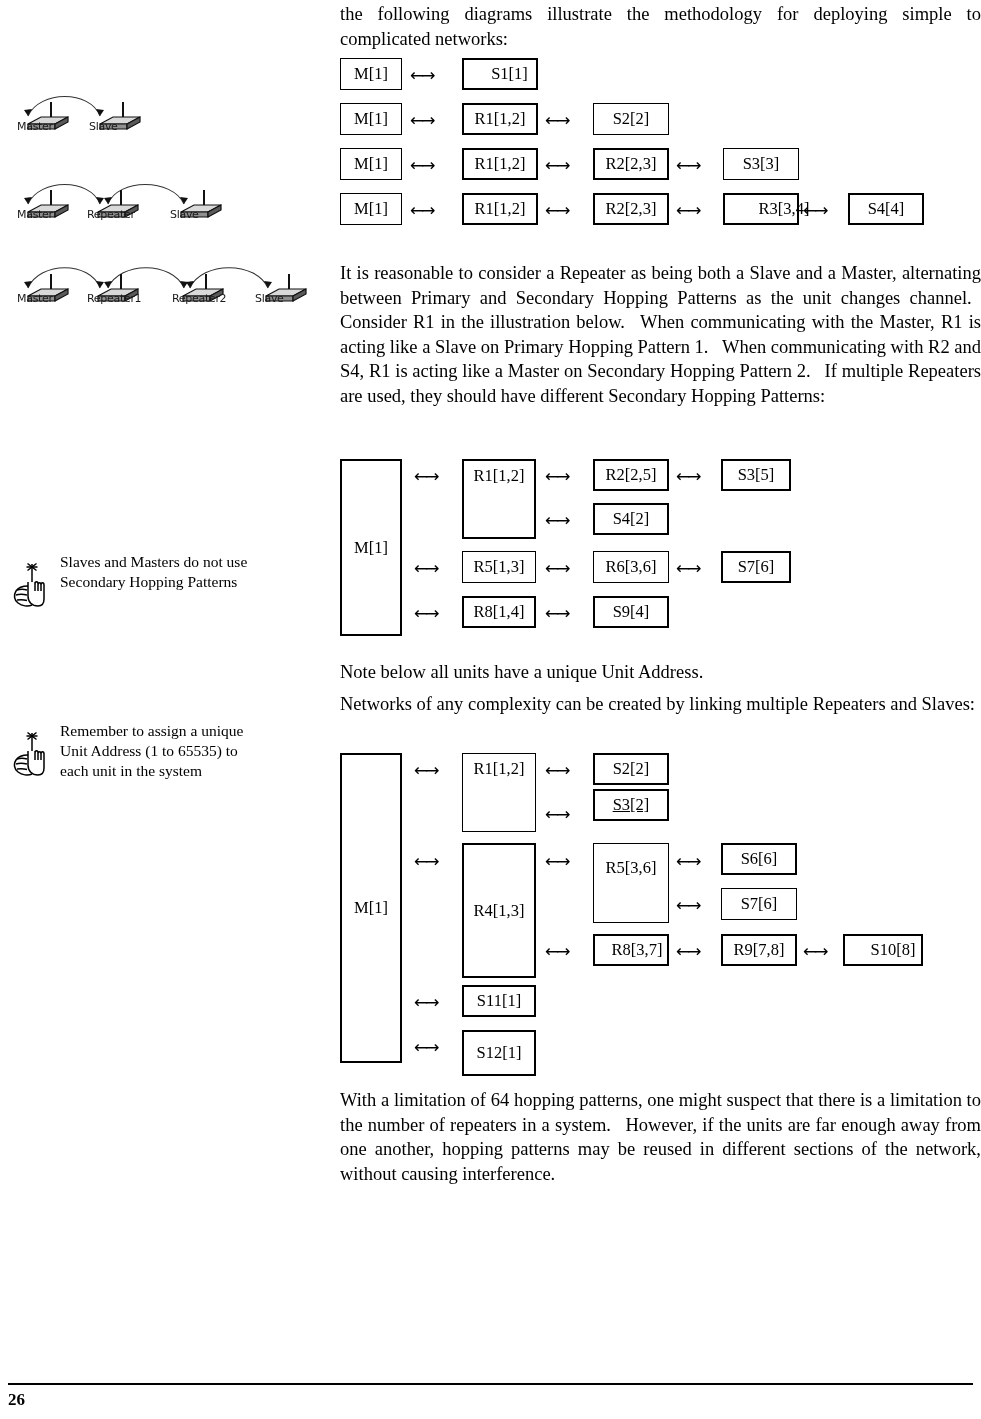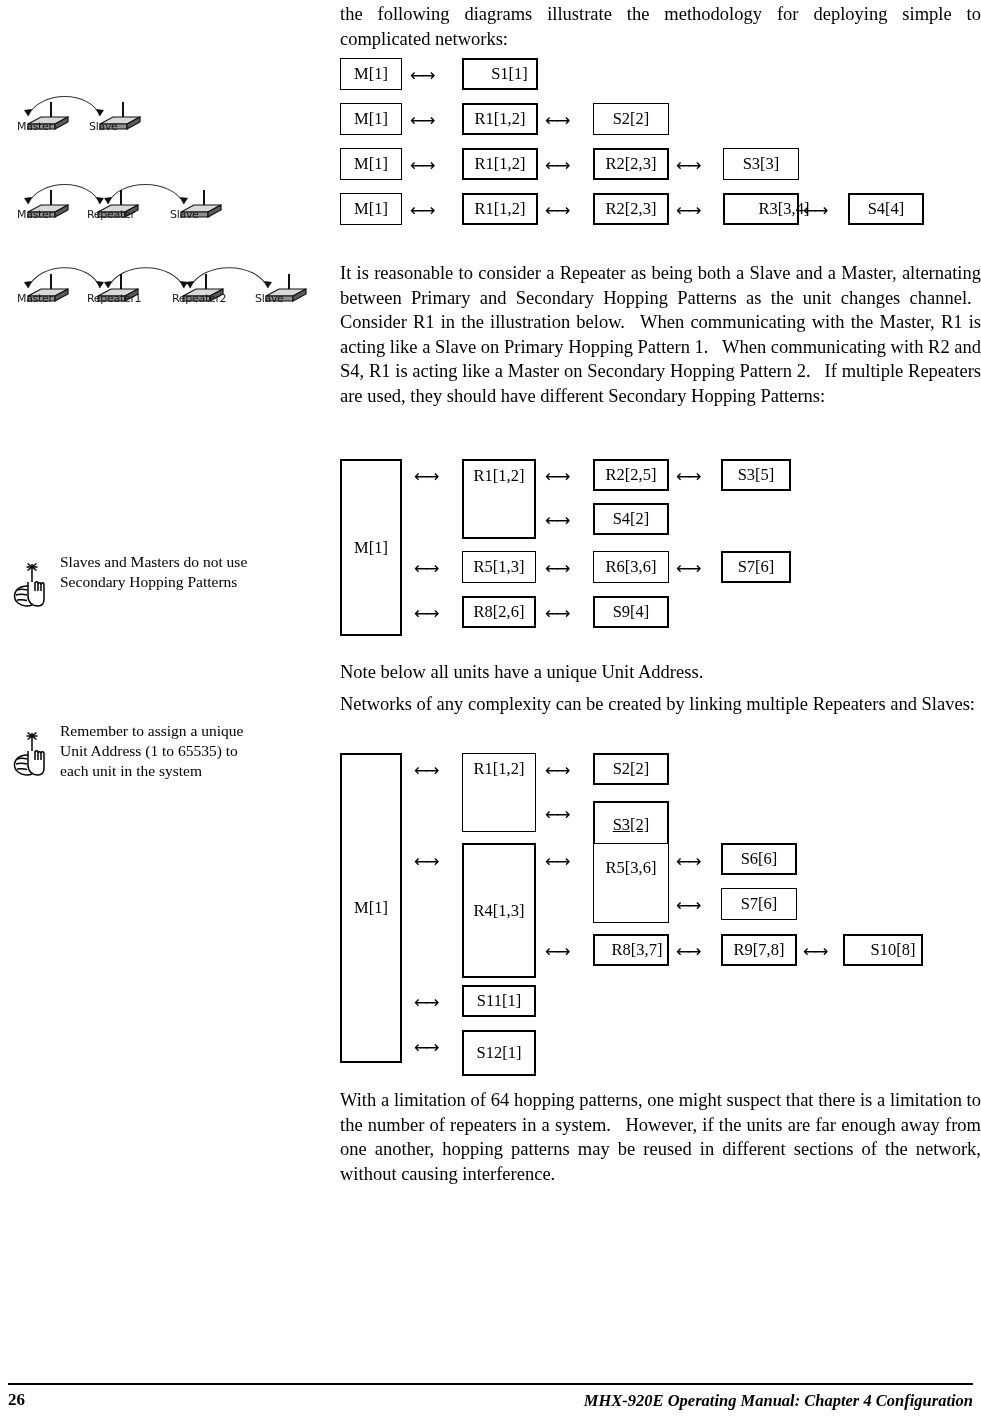--- a/index.html
+++ b/index.html
@@ -288,42 +288,42 @@
 
     <div class="diagram" id="diagram2" style="top:459px;width:641px;height:180px;">
         <div class="nbox thick" style="left: 0px; top: 0px; width: 62px; height: 177px;">M[1]</div>
         <div class="nbox thick" style="left: 122px; top: 0px; width: 74px; height: 80px; align-items: flex-start; padding-top: 5px;">R1[1,2]</div>
         <div class="nbox thick" style="left: 253px; top: 0px; width: 76px; height: 32px;">R2[2,5]</div>
         <div class="nbox thick" style="left: 381px; top: 0px; width: 70px; height: 32px;">S3[5]</div>
         <div class="nbox thick" style="left: 253px; top: 44px; width: 76px; height: 32px;">S4[2]</div>
         <div class="nbox" style="left: 122px; top: 92px; width: 74px; height: 32px;">R5[1,3]</div>
         <div class="nbox" style="left: 253px; top: 92px; width: 76px; height: 32px;">R6[3,6]</div>
         <div class="nbox thick" style="left: 381px; top: 92px; width: 70px; height: 32px;">S7[6]</div>
-        <div class="nbox thick" style="left: 122px; top: 137px; width: 74px; height: 32px;">R8[2,6]</div>
+        <div class="nbox thick" style="left: 122px; top: 137px; width: 74px; height: 32px;">R8[1,4]</div>
         <div class="nbox thick" style="left: 253px; top: 137px; width: 76px; height: 32px;">S9[4]</div>
         <div class="arrow" style="left: 74px; top: 9px;">←→</div>
         <div class="arrow" style="left: 205px; top: 9px;">←→</div>
         <div class="arrow" style="left: 336px; top: 9px;">←→</div>
         <div class="arrow" style="left: 205px; top: 53px;">←→</div>
         <div class="arrow" style="left: 74px; top: 101px;">←→</div>
         <div class="arrow" style="left: 205px; top: 101px;">←→</div>
         <div class="arrow" style="left: 336px; top: 101px;">←→</div>
         <div class="arrow" style="left: 74px; top: 146px;">←→</div>
         <div class="arrow" style="left: 205px; top: 146px;">←→</div>
       </div>
 
     <p class="body noj" style="position:absolute;top:660px;left:0;width:641px;">Note below all units have a unique Unit Address.</p>
 
     <p class="body" style="position:absolute;top:692px;left:0;width:641px;">Networks of any complexity can be created by linking multiple Repeaters and Slaves:</p>
 
     <div class="diagram" id="diagram3" style="top:753px;width:641px;height:315px;">
         <div class="nbox thick" style="left: 0px; top: 0px; width: 62px; height: 310px;">M[1]</div>
         <div class="nbox" style="left: 122px; top: 0px; width: 74px; height: 79px; align-items: flex-start; padding-top: 5px;">R1[1,2]</div>
         <div class="nbox thick" style="left: 253px; top: 0px; width: 76px; height: 32px;">S2[2]</div>
-        <div class="nbox thick" style="left: 253px; top: 48px; width: 76px; height: 48px; text-decoration: underline;">S3[2]</div>
+        <div class="nbox thick" style="left: 253px; top: 36px; width: 76px; height: 32px; text-decoration: underline;">S3[2]</div>
         <div class="nbox thick" style="left: 122px; top: 90px; width: 74px; height: 135px;">R4[1,3]</div>
         <div class="nbox" style="left: 253px; top: 90px; width: 76px; height: 80px; align-items: flex-start; padding-top: 14px;">R5[3,6]</div>
         <div class="nbox thick" style="left: 381px; top: 90px; width: 76px; height: 32px;">S6[6]</div>
         <div class="nbox" style="left: 381px; top: 135px; width: 76px; height: 32px;">S7[6]</div>
         <div class="nbox thick" style="left: 253px; top: 181px; width: 76px; height: 32px; padding-left: 12px;">R8[3,7]</div>
         <div class="nbox thick" style="left: 381px; top: 181px; width: 76px; height: 32px;">R9[7,8]</div>
         <div class="nbox thick" style="left: 503px; top: 181px; width: 80px; height: 32px; padding-left: 20px;">S10[8]</div>
         <div class="nbox thick" style="left: 122px; top: 232px; width: 74px; height: 32px;">S11[1]</div>
         <div class="nbox thick" style="left: 122px; top: 277px; width: 74px; height: 46px;">S12[1]</div>
         <div class="arrow" style="left: 74px; top: 9px;">←→</div>
@@ -338,15 +338,14 @@
         <div class="arrow" style="left: 463px; top: 190px;">←→</div>
         <div class="arrow" style="left: 74px; top: 241px;">←→</div>
         <div class="arrow" style="left: 74px; top: 286px;">←→</div>
       </div>
 
     <p class="body" style="position:absolute;top:1088px;left:0;width:641px;">With a limitation of 64 hopping patterns, one might suspect that there is a limitation to the number of repeaters in a system.  However, if the units are far enough away from one another, hopping patterns may be reused in different sections of the network, without causing interference.</p>
   </div>
 
   <div id="footer-rule"></div>
   <div id="footer-page">26</div>
-  <div id="footer-title">MHX-920E Operating Manual: Chapter 4 Configuration</div>
 
 </div>
 
 </body></html>

